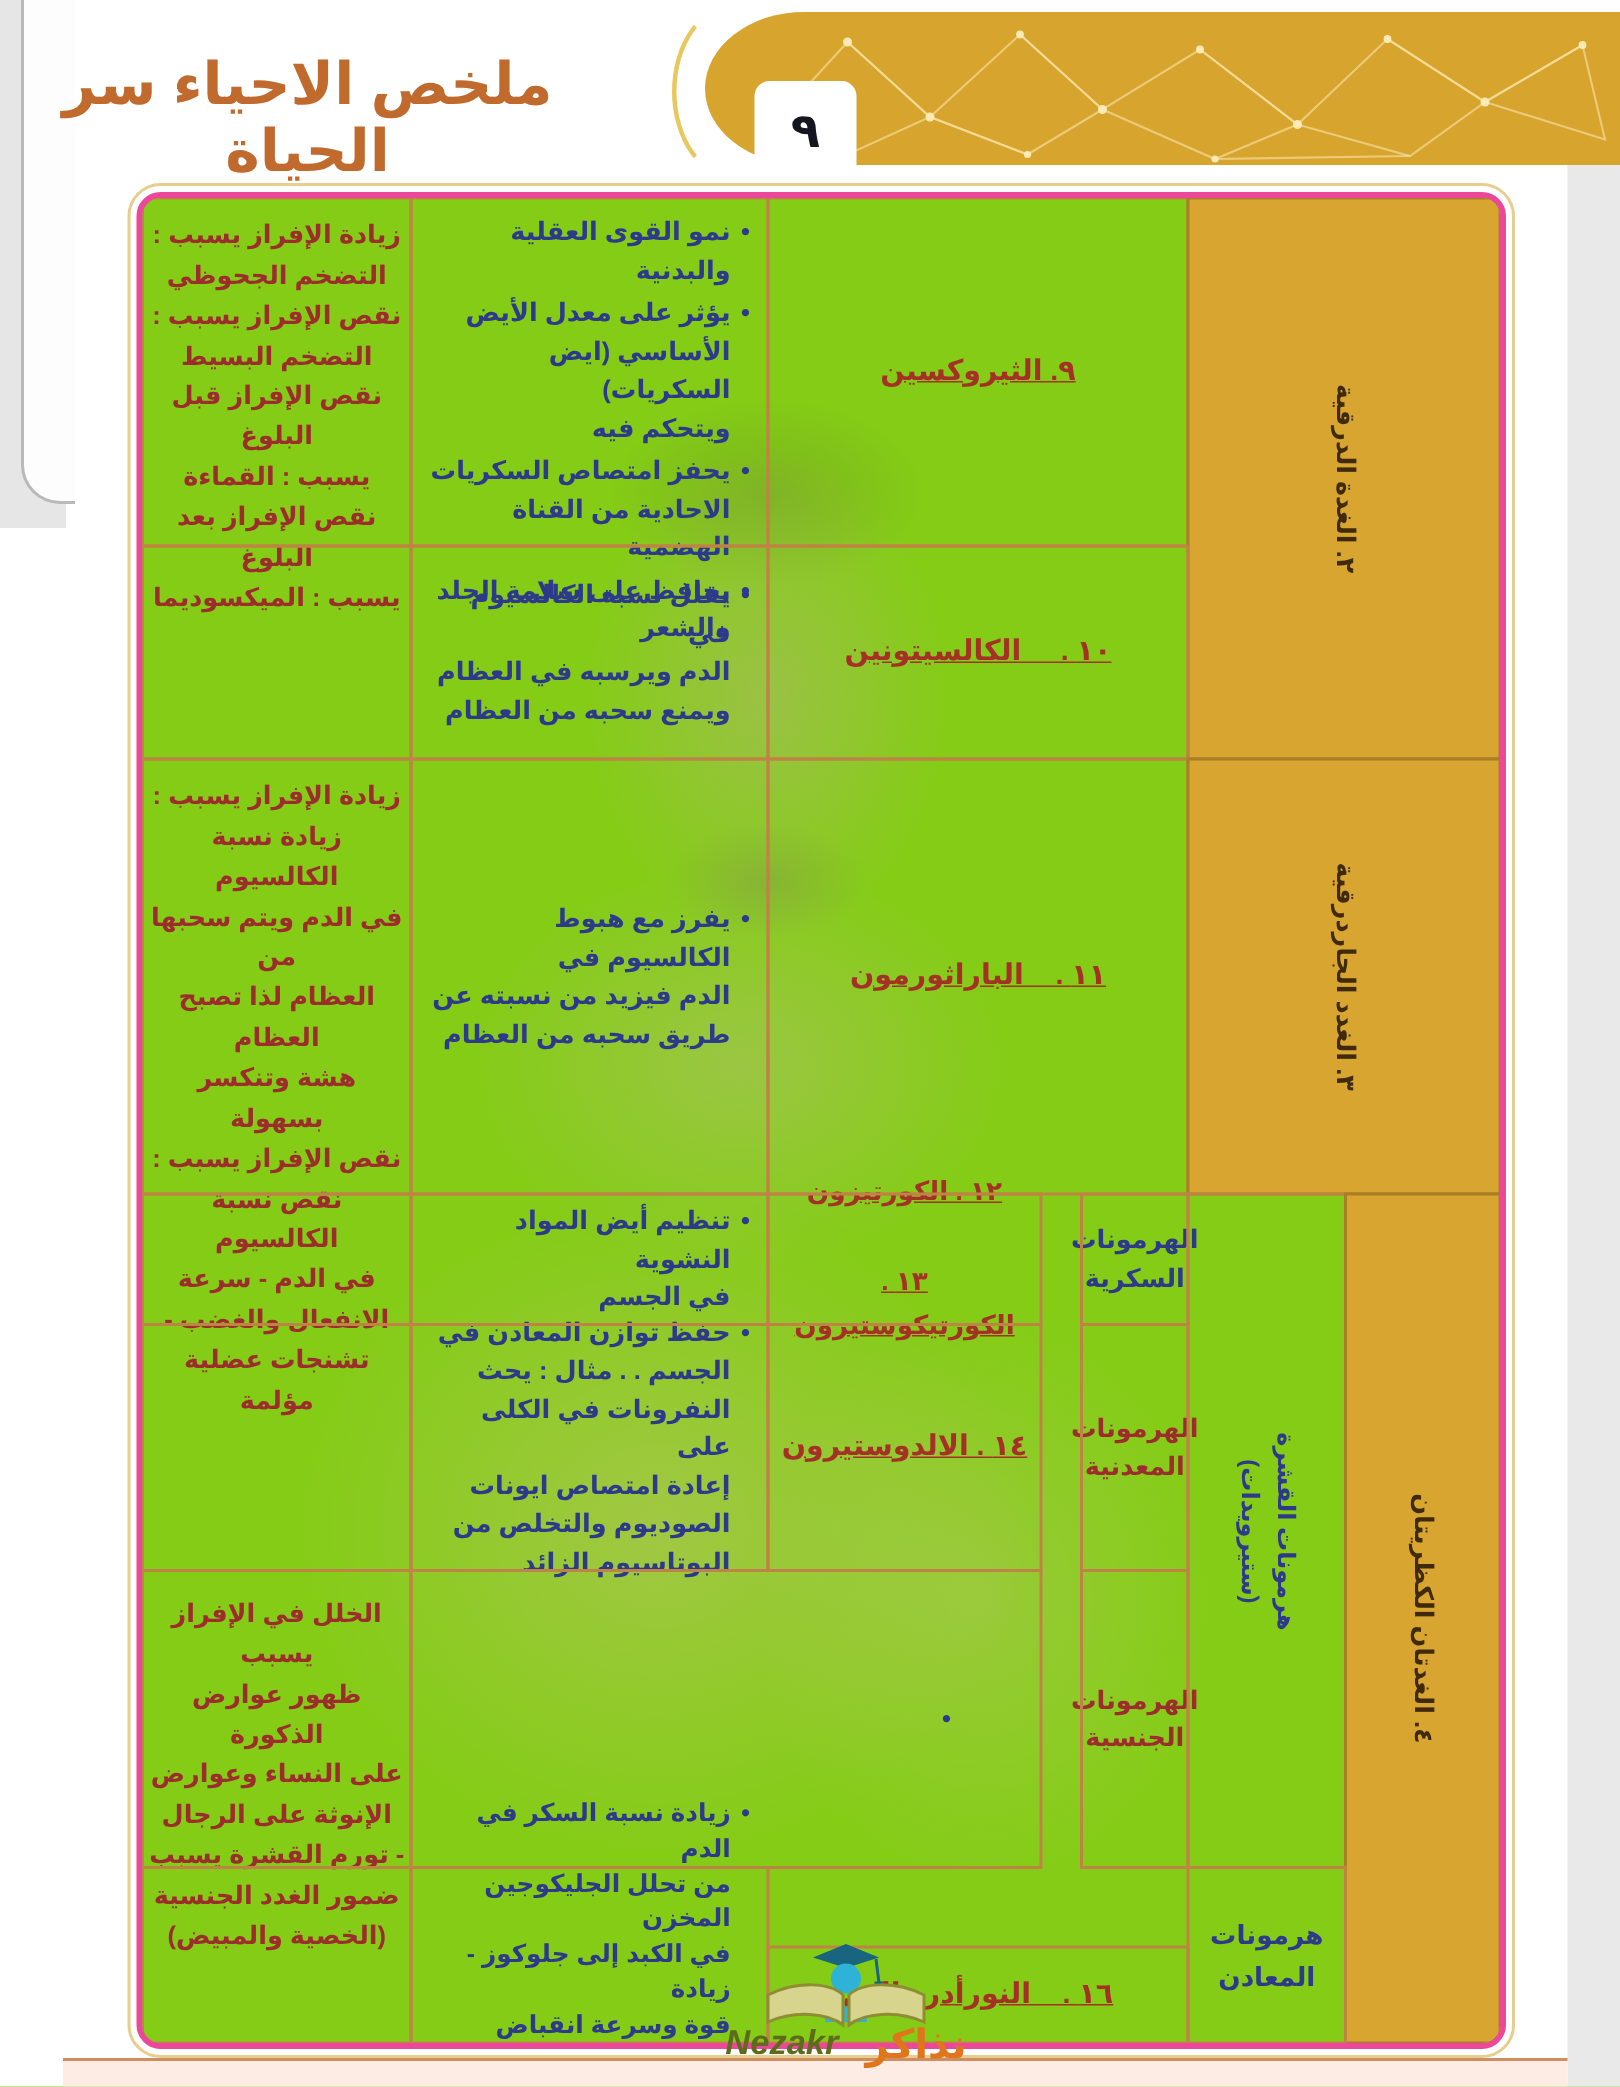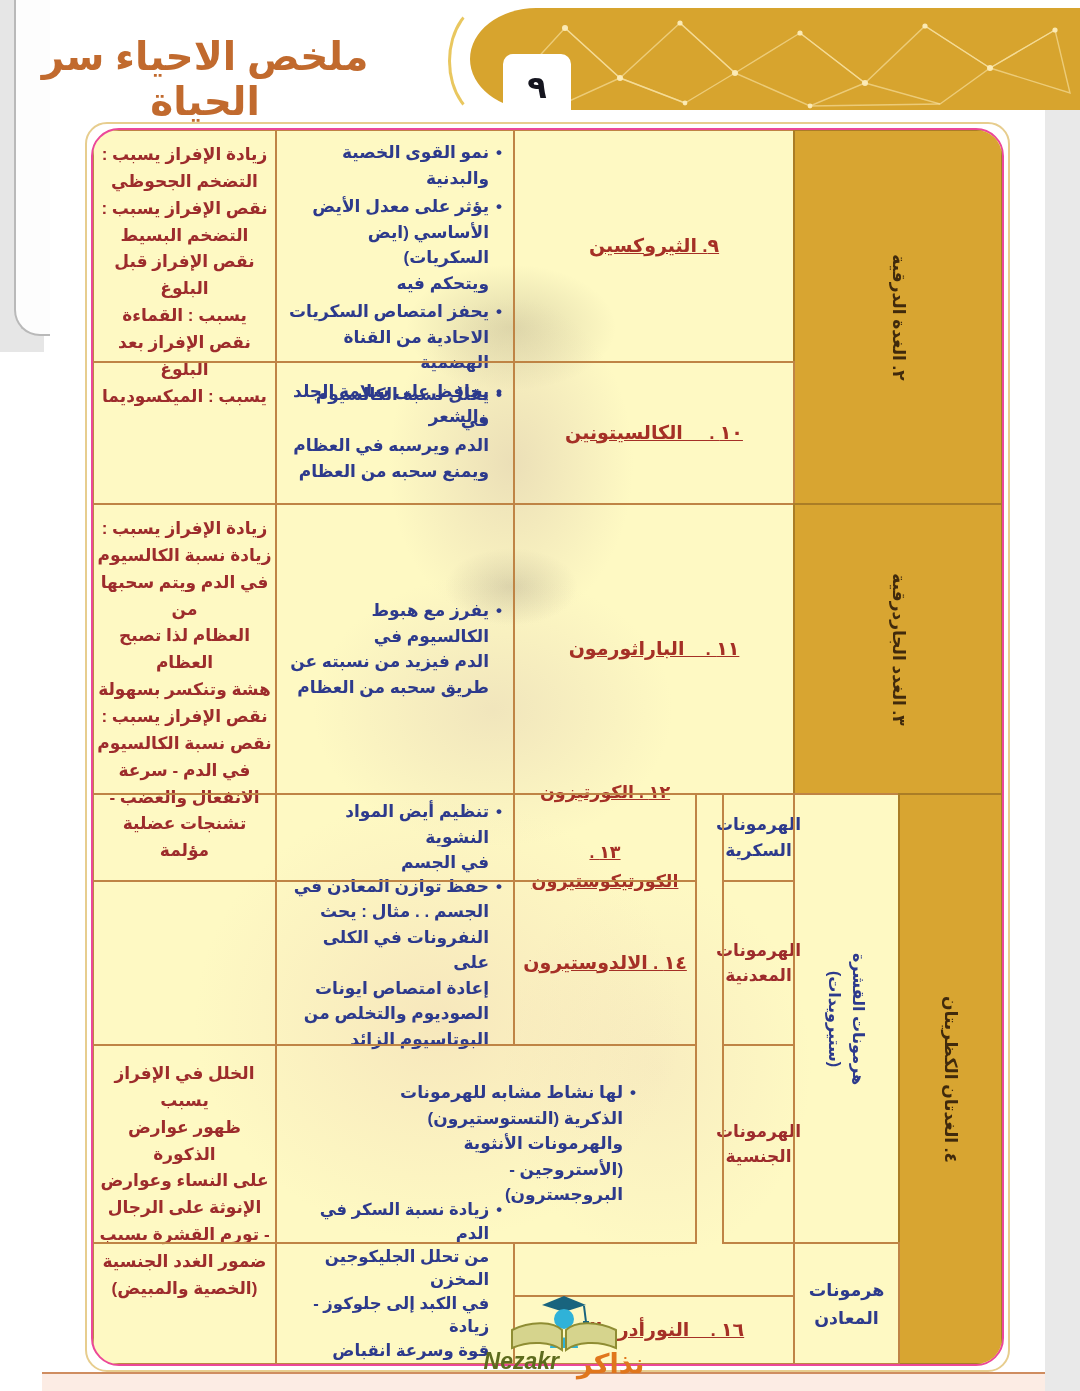--- a/index.html
+++ b/index.html
@@ -21,22 +21,22 @@
   .header-curve{left:448px;top:2px;width:78px;height:112px;border:3px solid transparent;
                 border-left:3px solid #e9c75f;border-radius:50%;}
   .page-tab{left:503px;top:54px;width:68px;height:66px;background:#ffffff;border-radius:10px;
             display:flex;align-items:center;justify-content:center;font-size:32px;font-weight:700;color:#15151f;z-index:3;}
   .page-title{left:30px;top:34px;width:350px;text-align:center;direction:rtl;
               font-size:39px;font-weight:800;color:#c16a2e;}
 
   
   .table-outer{left:85px;top:122px;width:925px;height:1250px;border:2px solid #e7cd8e;
                border-radius:22px;padding:4px;background:#ffffff;box-sizing:border-box;}
-  .table-grid{width:100%;height:100%;box-sizing:border-box;border:2px solid #ec4899;border-radius:28px;
-              overflow:hidden;display:grid;direction:rtl;position:relative;background:#fef9c3;
+  .table-grid{width:100%;height:100%;box-sizing:border-box;border:4px solid #ec4899;border-radius:16px;
+              overflow:hidden;display:grid;direction:rtl;position:relative;background:#84cc16;
               grid-template-columns:103px 105px 98px 182px 238px 1fr;
               grid-template-rows:232px 142px 290px 87px 164px 198px 53px 1fr;}
   .table-grid::before{content:"";position:absolute;inset:0;z-index:0;pointer-events:none;background:
      radial-gradient(150px 90px at 46% 16%, rgba(90,75,66,.18), transparent 70%),
      radial-gradient(170px 230px at 46% 27%, rgba(199,173,160,.34), transparent 72%),
      radial-gradient(95px 55px at 46% 37%, rgba(110,100,96,.22), transparent 70%),
      radial-gradient(250px 190px at 44% 47%, rgba(210,184,172,.30), transparent 72%),
      radial-gradient(330px 300px at 38% 72%, rgba(230,190,173,.30), transparent 74%),
      radial-gradient(210px 260px at 62% 76%, rgba(228,195,180,.22), transparent 74%);}
   .cell{position:relative;z-index:1;display:flex;align-items:center;justify-content:center;
@@ -111,21 +111,21 @@
 نقص الإفراز يسبب :
 التضخم البسيط
 نقص الإفراز قبل البلوغ
 يسبب : القماءة
 نقص الإفراز بعد البلوغ
 يسبب : الميكسوديما</span>
     </div>
     <div class="cell func func-top" style="grid-area:1/5/2/6">
       <div class="func-item">
         <span class="bullet">•</span>
-        <span>نمو القوى الخصية والبدنية</span>
+        <span>نمو القوى العقلية والبدنية</span>
       </div>
       <div class="func-item">
         <span class="bullet">•</span>
         <span>يؤثر على معدل الأيض
 الأساسي (ايض السكريات)
 ويتحكم فيه</span>
       </div>
       <div class="func-item">
         <span class="bullet">•</span>
         <span>يحفز امتصاص السكريات
@@ -233,25 +233,20 @@
 ظهور عوارض الذكورة
 على النساء وعوارض
 الإنوثة على الرجال
 - تورم القشرة يسبب
 ضمور الغدد الجنسية
 (الخصية والمبيض)</span>
     </div>
     <div class="cell func" style="grid-area:6/4/7/6;padding-right:60px">
       <div class="func-item">
         <span class="bullet">•</span>
-        <span>لها نشاط مشابه للهرمونات
-الذكرية (التستوستيرون)
-والهرمونات الأنثوية
-(الأستروجين -
-البروجسترون)</span>
       </div>
     </div>
     <div class="cell grp grp-red" style="grid-area:6/3/7/4">
       <span>الهرمونات
 الجنسية</span>
     </div>
 
     <div class="cell" style="grid-area:7/6/9/7"></div>
     <div class="cell func func-sm" style="grid-area:7/5/9/6">
       <div class="func-item">

